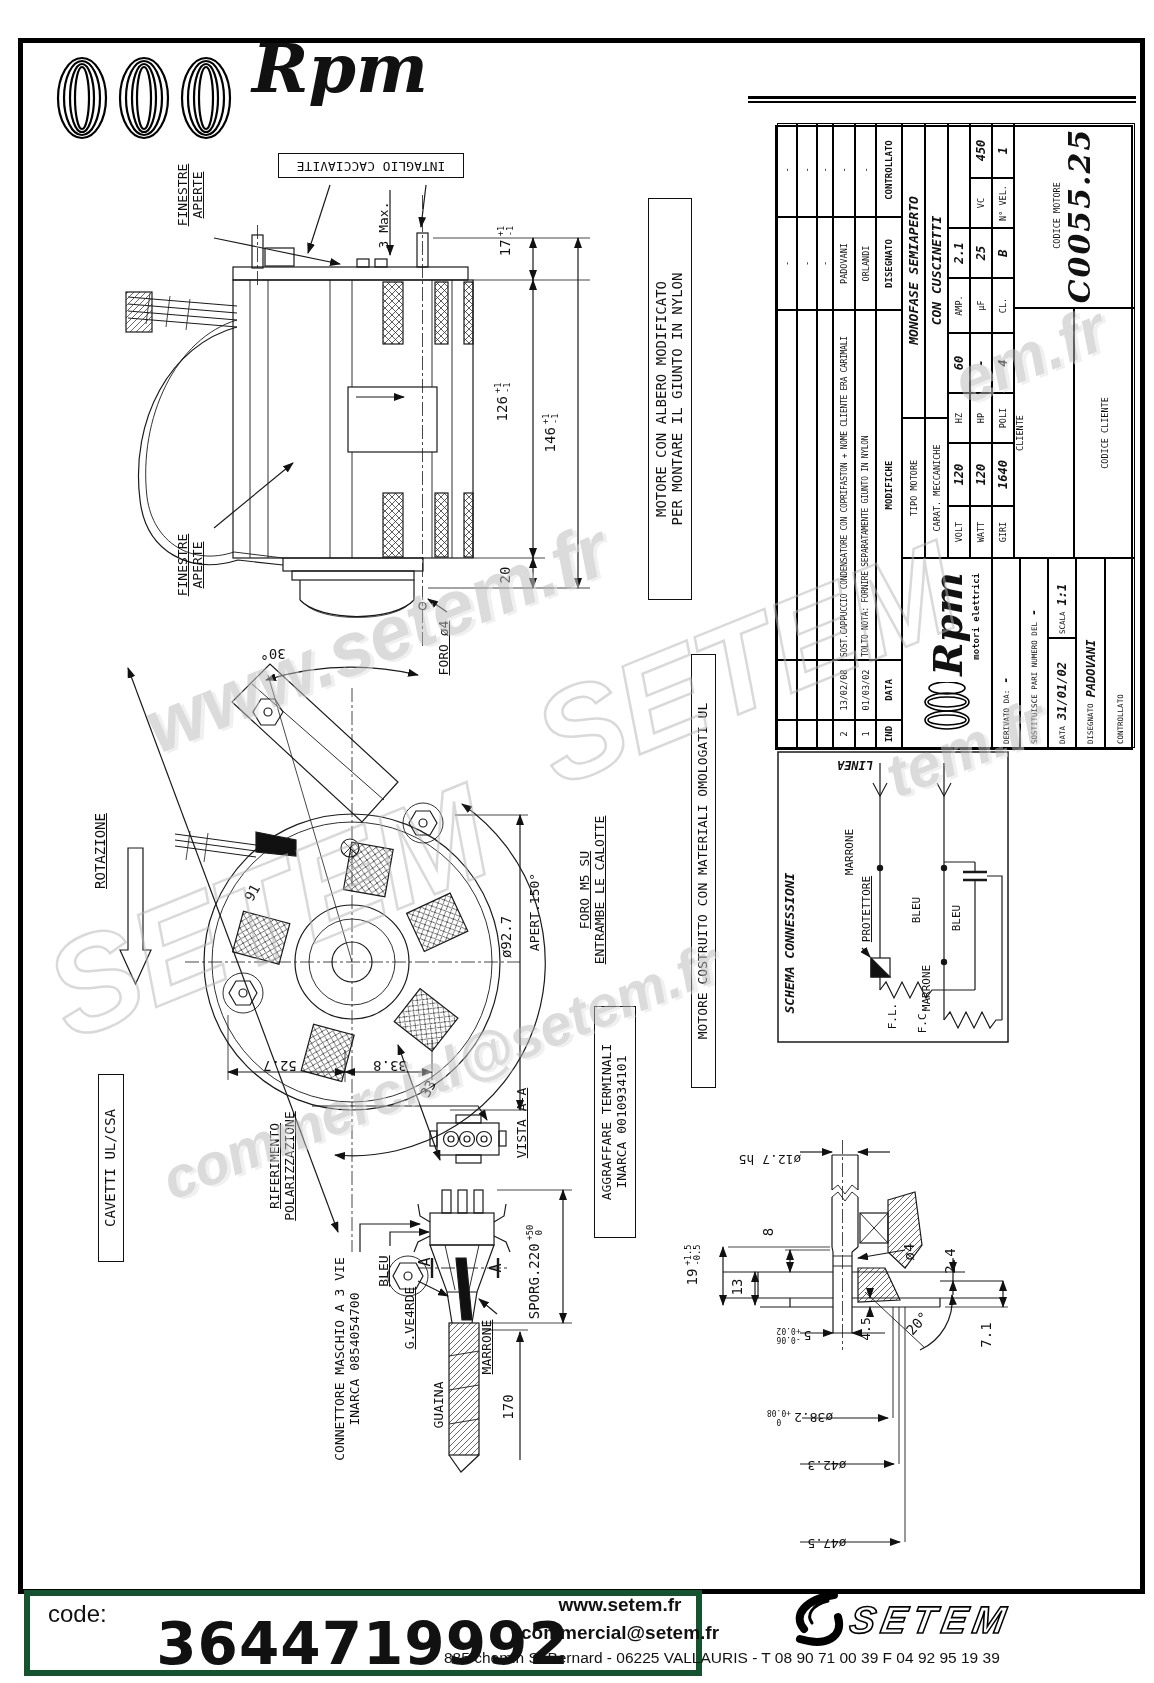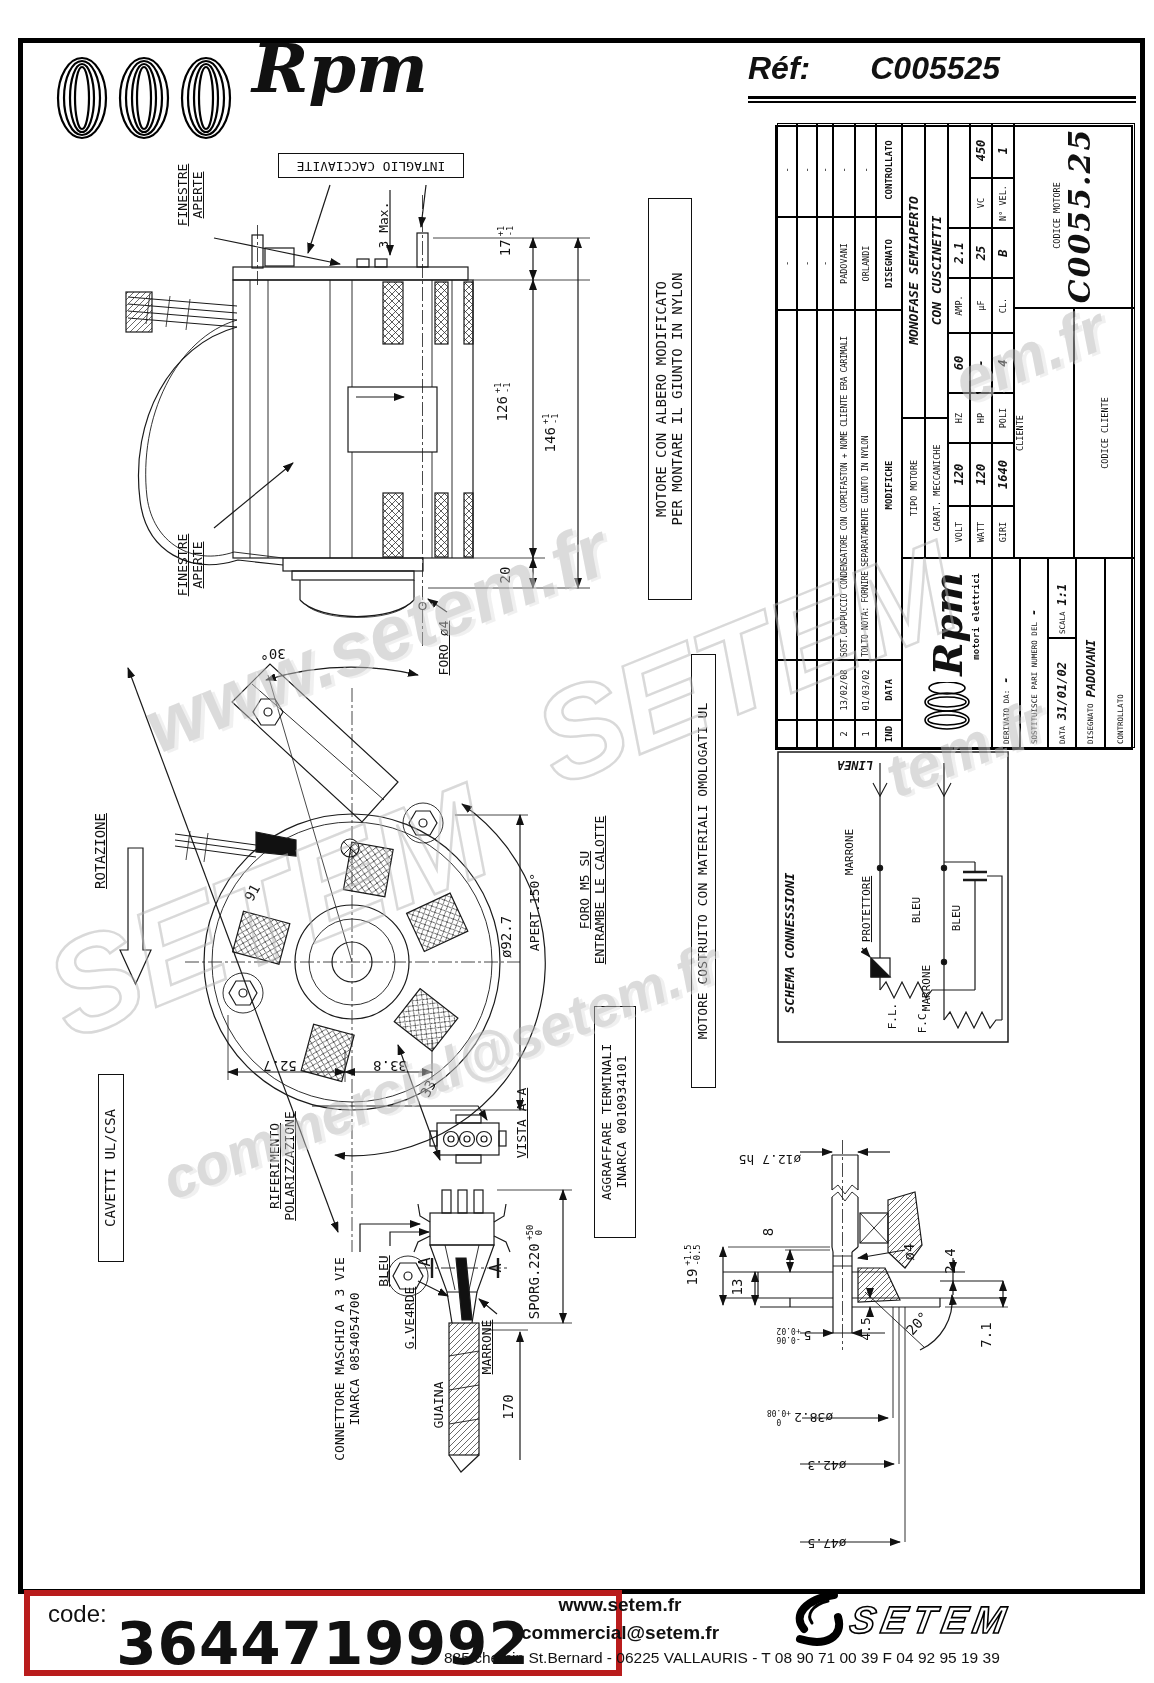--- a/index.html
+++ b/index.html
@@ -45,21 +45,21 @@
   .cell.big{flex-direction:column;}
   .cell.big .cval{font-family:"DejaVu Serif",serif;font-size:30px;letter-spacing:2px;}
   .cell.toplab{align-items:flex-start;}
   #tb-logo{position:absolute;left:0;top:125px;width:190px;height:90px;border:1px solid #000;
         box-sizing:border-box;display:flex;align-items:center;justify-content:center;gap:6px;}
   #tb-logo .rpm{font-family:"DejaVu Serif",serif;font-style:italic;font-weight:bold;font-size:40px;}
   #tb-logo .sub{font-size:9px;font-weight:bold;position:absolute;right:14px;bottom:10px;}
   
   #footer{position:absolute;left:0;top:1585px;width:1154px;height:98px;z-index:4;
           font-family:"Liberation Sans",sans-serif;}
-  #codebox{position:absolute;left:24px;top:5px;width:598px;height:86px;border:6px solid #b91c1c;
+  #codebox{position:absolute;left:24px;top:5px;width:678px;height:86px;border:6px solid #14532d;
            box-sizing:border-box;background:#fff;}
   #codebox .cl{position:absolute;left:18px;top:4px;font-size:24px;}
   #codebox .cv{position:absolute;left:0;top:14px;width:100%;text-align:center;font-size:58px;
                font-weight:bold;font-family:"DejaVu Sans",sans-serif;letter-spacing:1px;}
   #f-center{position:absolute;left:450px;top:6px;width:340px;text-align:center;font-weight:bold;
             font-size:19px;line-height:1.45;}
   #f-addr{position:absolute;left:444px;top:64px;width:660px;text-align:left;font-size:15.5px;}
   #f-logo{position:absolute;left:782px;top:2px;}
 </style>
 </head>
@@ -79,24 +79,20 @@
         <ellipse cx="108" cy="50" rx="18" ry="37"></ellipse>
       <ellipse cx="108" cy="50" rx="12" ry="34"></ellipse>
         <ellipse cx="108" cy="50" rx="7" ry="31"></ellipse>
       <ellipse cx="170" cy="50" rx="24" ry="40"></ellipse>
         <ellipse cx="170" cy="50" rx="18" ry="37"></ellipse>
       <ellipse cx="170" cy="50" rx="12" ry="34"></ellipse>
         <ellipse cx="170" cy="50" rx="7" ry="31"></ellipse>
     </g>
   </svg>
   <div class="hdr-brand">Rpm</div>
-  <div class="hdr-ref">
-    <span>Réf:</span>
-    <span>C005525</span>
-  </div>
   <div class="ref-rule" style="top:96px"></div>
   <div class="ref-rule" style="top:101px;height:2px"></div>
 
   <svg class="lw" width="1154" height="1683" viewBox="0 0 1154 1683">
     <defs>
       <pattern id="xh" width="7" height="7" patternUnits="userSpaceOnUse">
         <path d="M0 0 L7 7 M7 0 L0 7" stroke="#333" stroke-width=".8"></path>
       </pattern>
       <pattern id="hh" width="6" height="6" patternUnits="userSpaceOnUse">
         <path d="M0 6 L6 0" stroke="#444" stroke-width=".8"></path>

